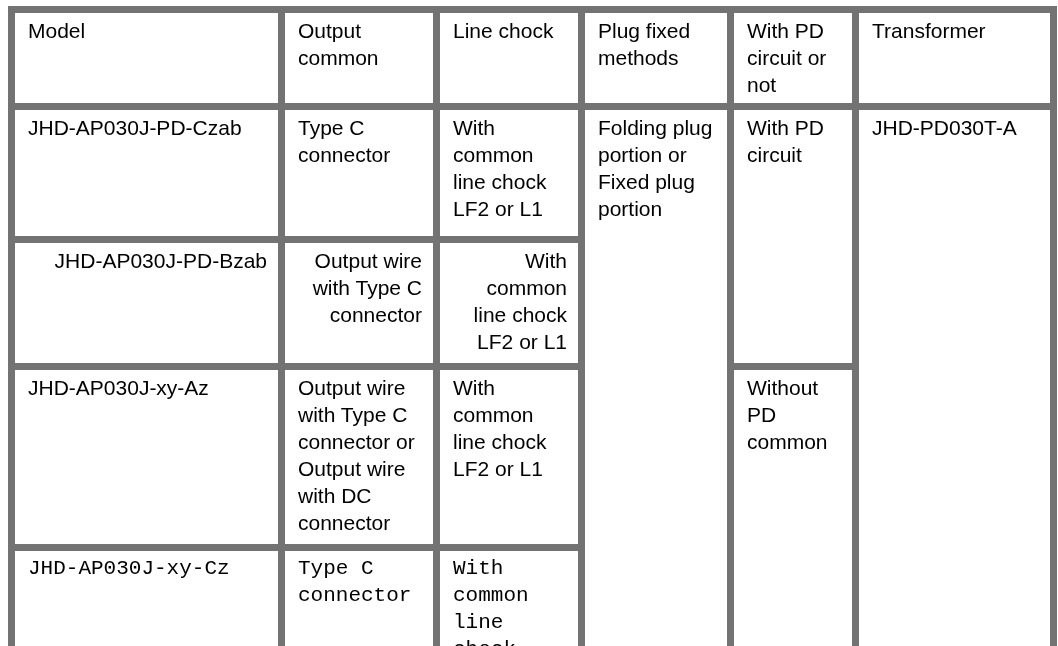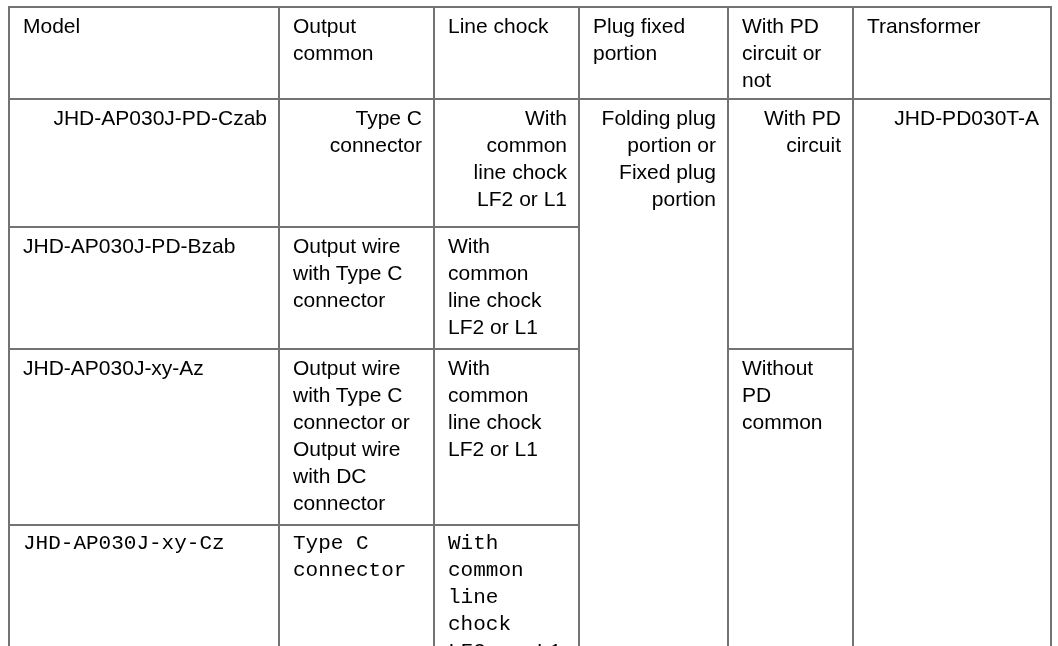--- a/index.html
+++ b/index.html
@@ -26,42 +26,42 @@
     position: absolute;
     left: 8px;
     top: 6px;
     width: 1042px;
     border-collapse: collapse;
     table-layout: fixed;
     background: #ffffff;
   }
 
   table.spec-table td {
-    border: 2px solid #737373;
+    border: 7px solid #737373;
     vertical-align: top;
     padding: 4px 11px 4px 13px;
     font-size: 21px;
     line-height: 27px;
     font-family: "Liberation Sans", sans-serif;
     color: #000000;
     white-space: pre-line;
     word-break: normal;
   }
 
   
   col.c-model   { width: 270px; }
   col.c-output  { width: 155px; }
   col.c-chock   { width: 145px; }
   col.c-plug    { width: 149px; }
   col.c-pd      { width: 125px; }
   col.c-trans   { width: 198px; }
 
   tr.row-header td { height: 82px; }
-  tr.row-1 td { height: 118px; text-align: right; }
-  tr.row-2 td { height: 112px; }
+  tr.row-1 td { height: 118px; }
+  tr.row-2 td { height: 112px; text-align: right; }
   tr.row-3 td { height: 166px; }
   tr.row-4 td { height: 110px; font-family: Liberation Mono, monospace; }
 
   td.cell-span-plug,
   td.cell-span-trans,
   td.cell-span-pd-with,
   td.cell-span-pd-without {
     vertical-align: top;
   }
 </style>
@@ -80,21 +80,21 @@
       <col class="c-trans">
     </colgroup>
     <tbody>
 
       <tr class="row-header">
         <td>Model</td>
         <td>Output
 common</td>
         <td>Line chock</td>
         <td>Plug fixed
-portion</td>
+methods</td>
         <td>With PD
 circuit or
 not</td>
         <td>Transformer</td>
       </tr>
 
       <tr class="row-1">
         <td>JHD-AP030J-PD-Czab</td>
         <td>Type C
 connector</td>

